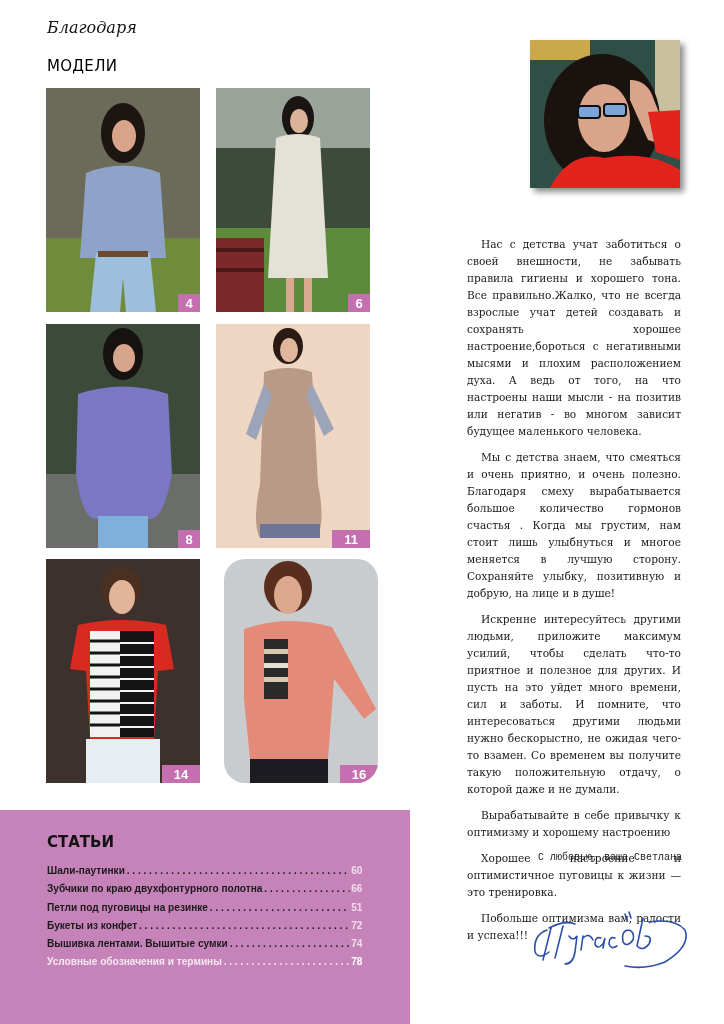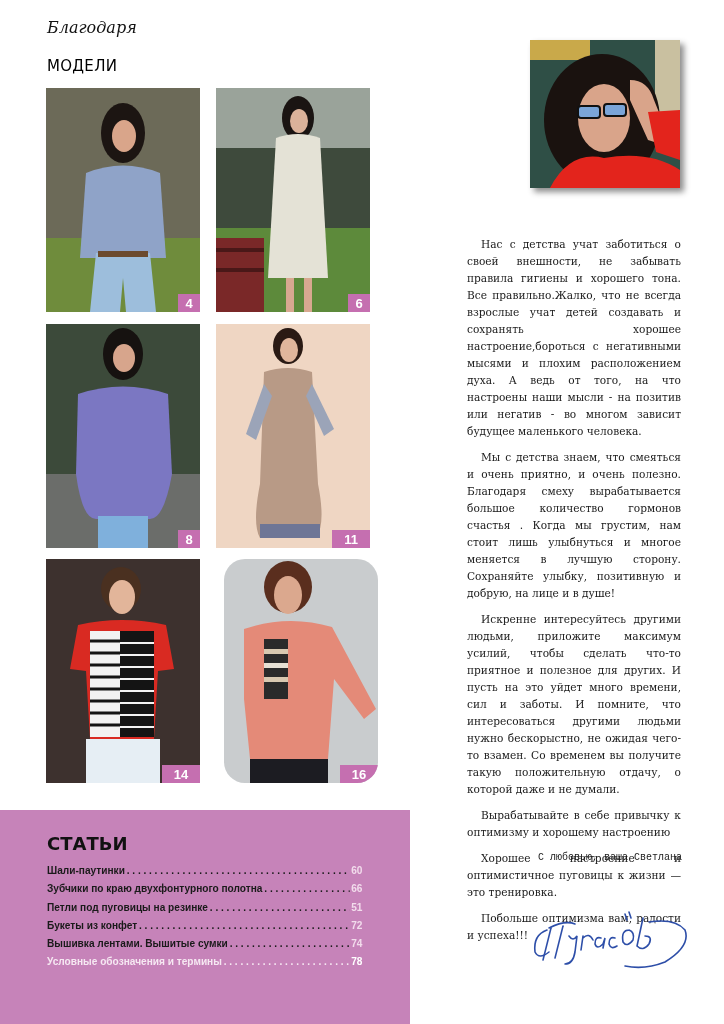--- a/index.html
+++ b/index.html
@@ -40,21 +40,21 @@
     position: absolute; right: 42px; top: 852px;
     font-family: Liberation Mono, monospace; font-size: 10px; color: #1a1a1a;
   }
   .signature { position: absolute; left: 525px; top: 890px; width: 170px; height: 80px; }
   .articles-box {
     position: absolute; left: 0; top: 810px; width: 410px; height: 214px;
     background: #c683b9;
   }
   .articles-heading {
     position: absolute; left: 47px; top: 23px;
-    font-family: "DejaVu Sans", sans-serif; font-weight: bold; font-size: 18px; color: #111;
+    font-family: "DejaVu Sans", sans-serif; font-weight: bold; font-size: 15px; color: #111;
   }
   .toc { position: absolute; left: 47px; top: 54px; width: 316px; }
   .toc-row {
     display: flex; align-items: baseline; height: 18.3px;
     font-family: "Liberation Sans", sans-serif; font-weight: bold; font-size: 11px; color: #1a1a1a;
     transform: scaleX(0.92); transform-origin: left;
     width: 108.5%;
   }
   .toc-row .t { white-space: nowrap; }
   .toc-row .dots {

